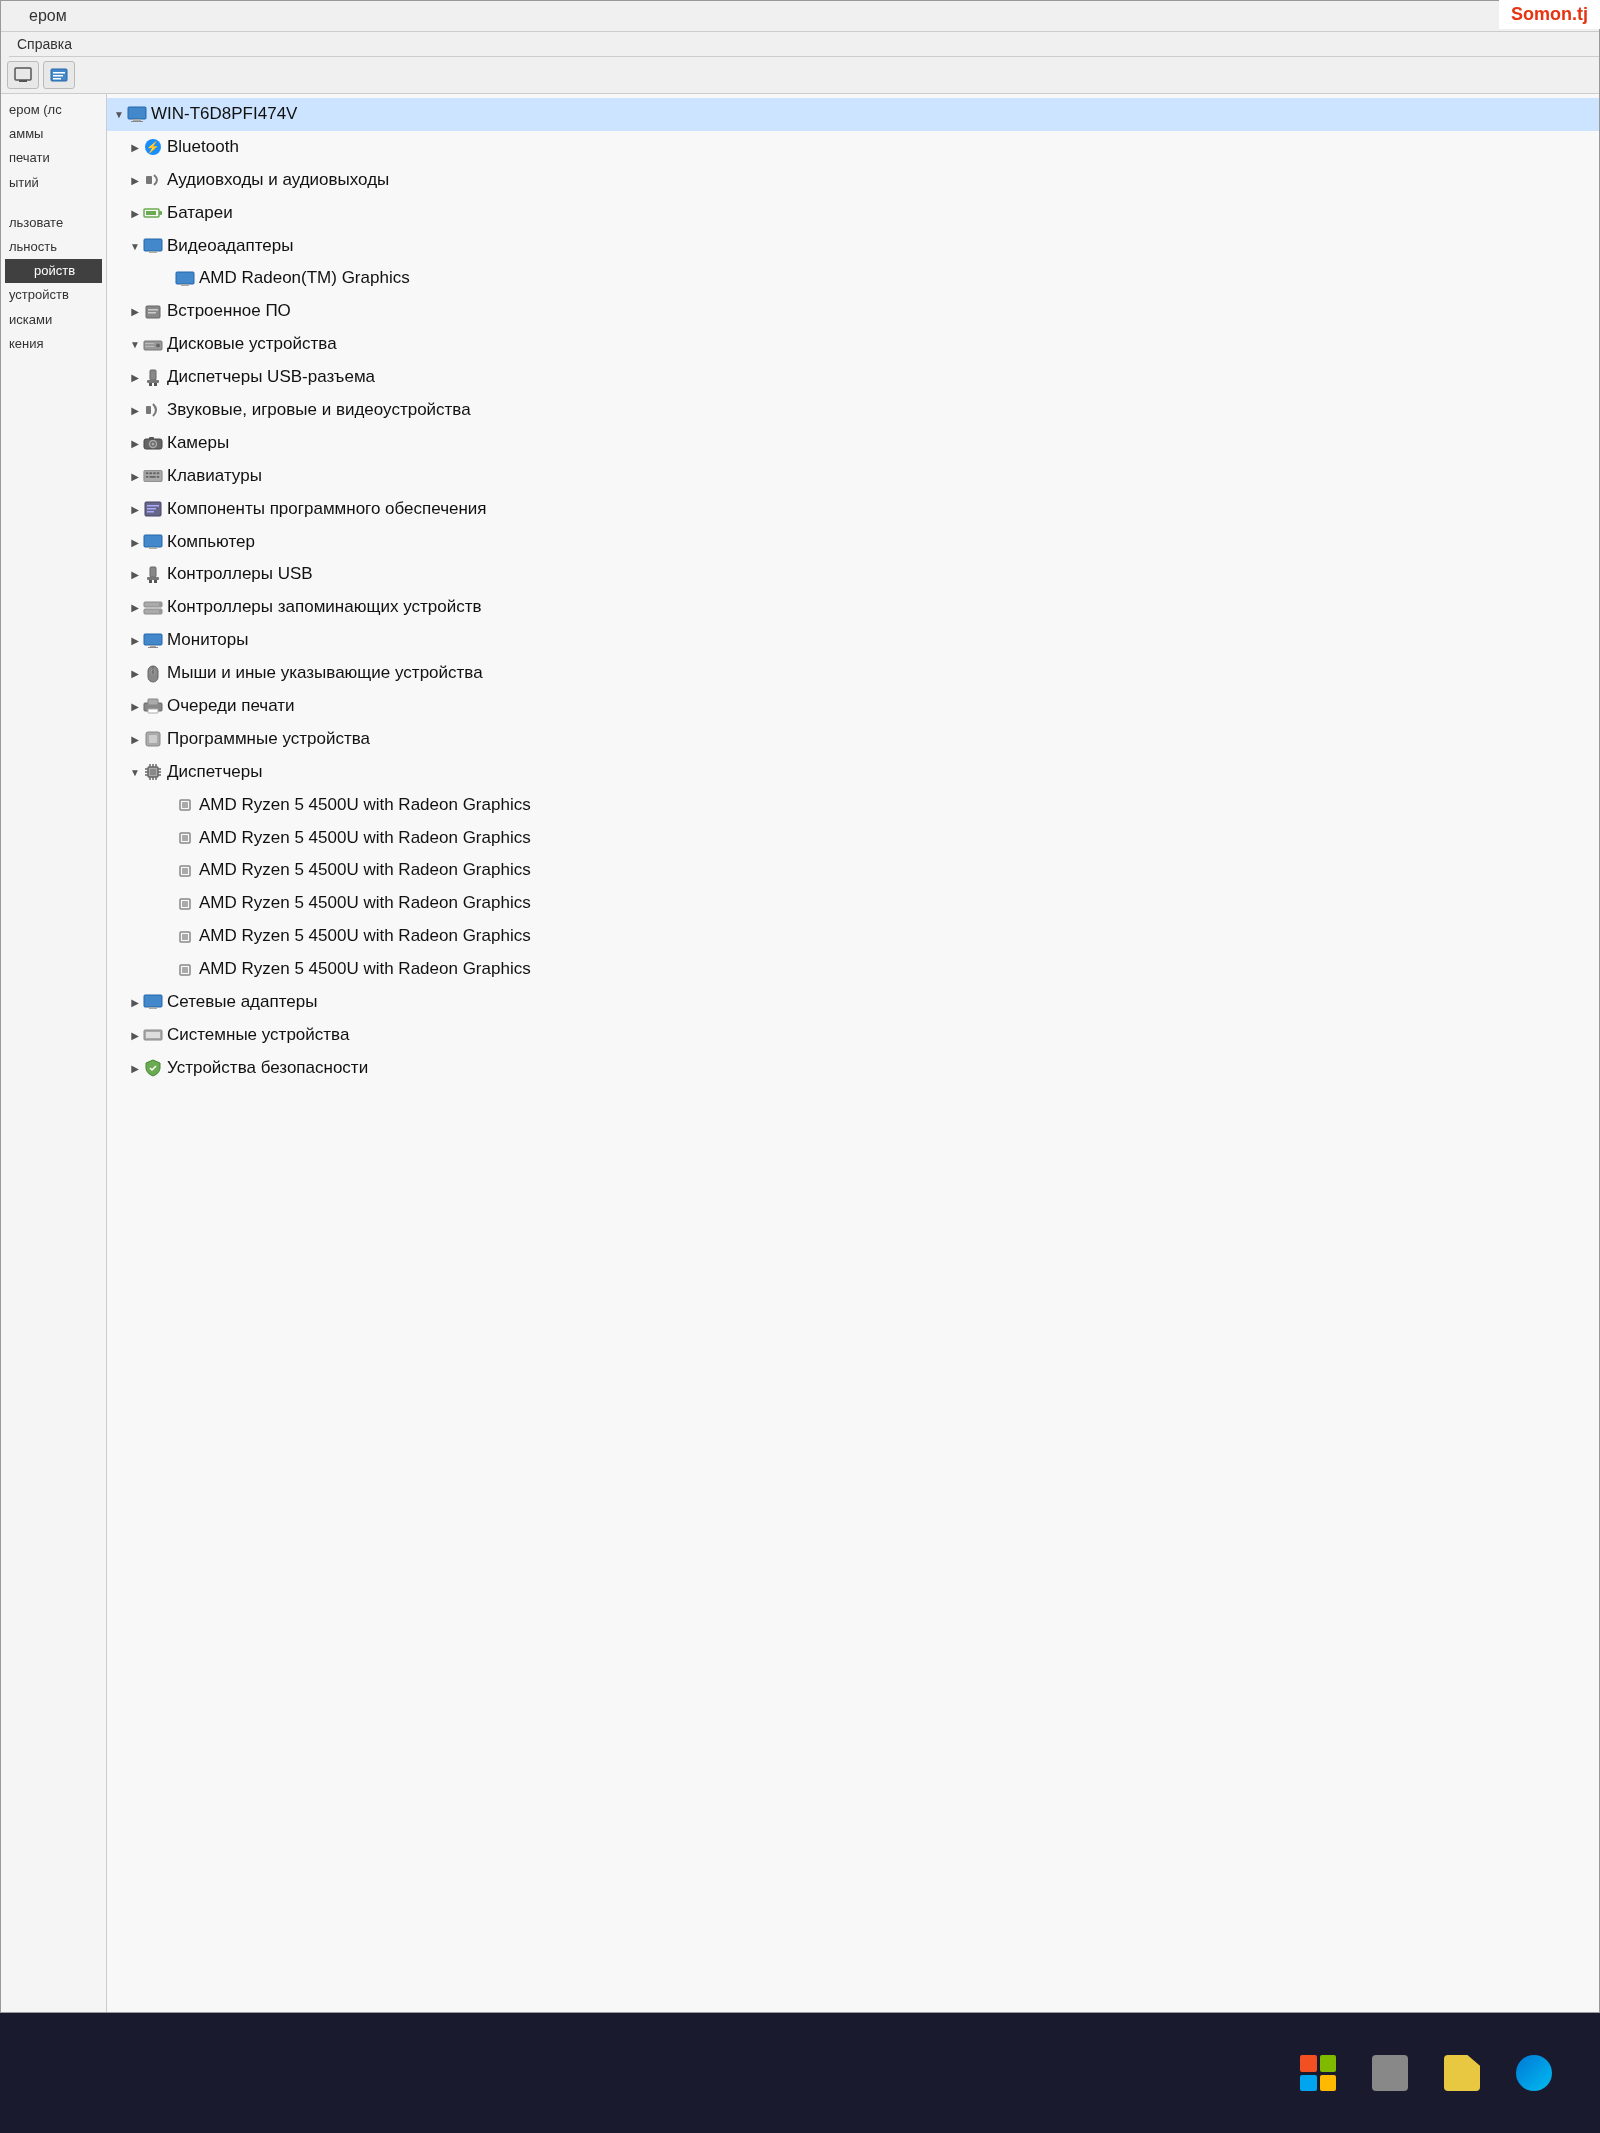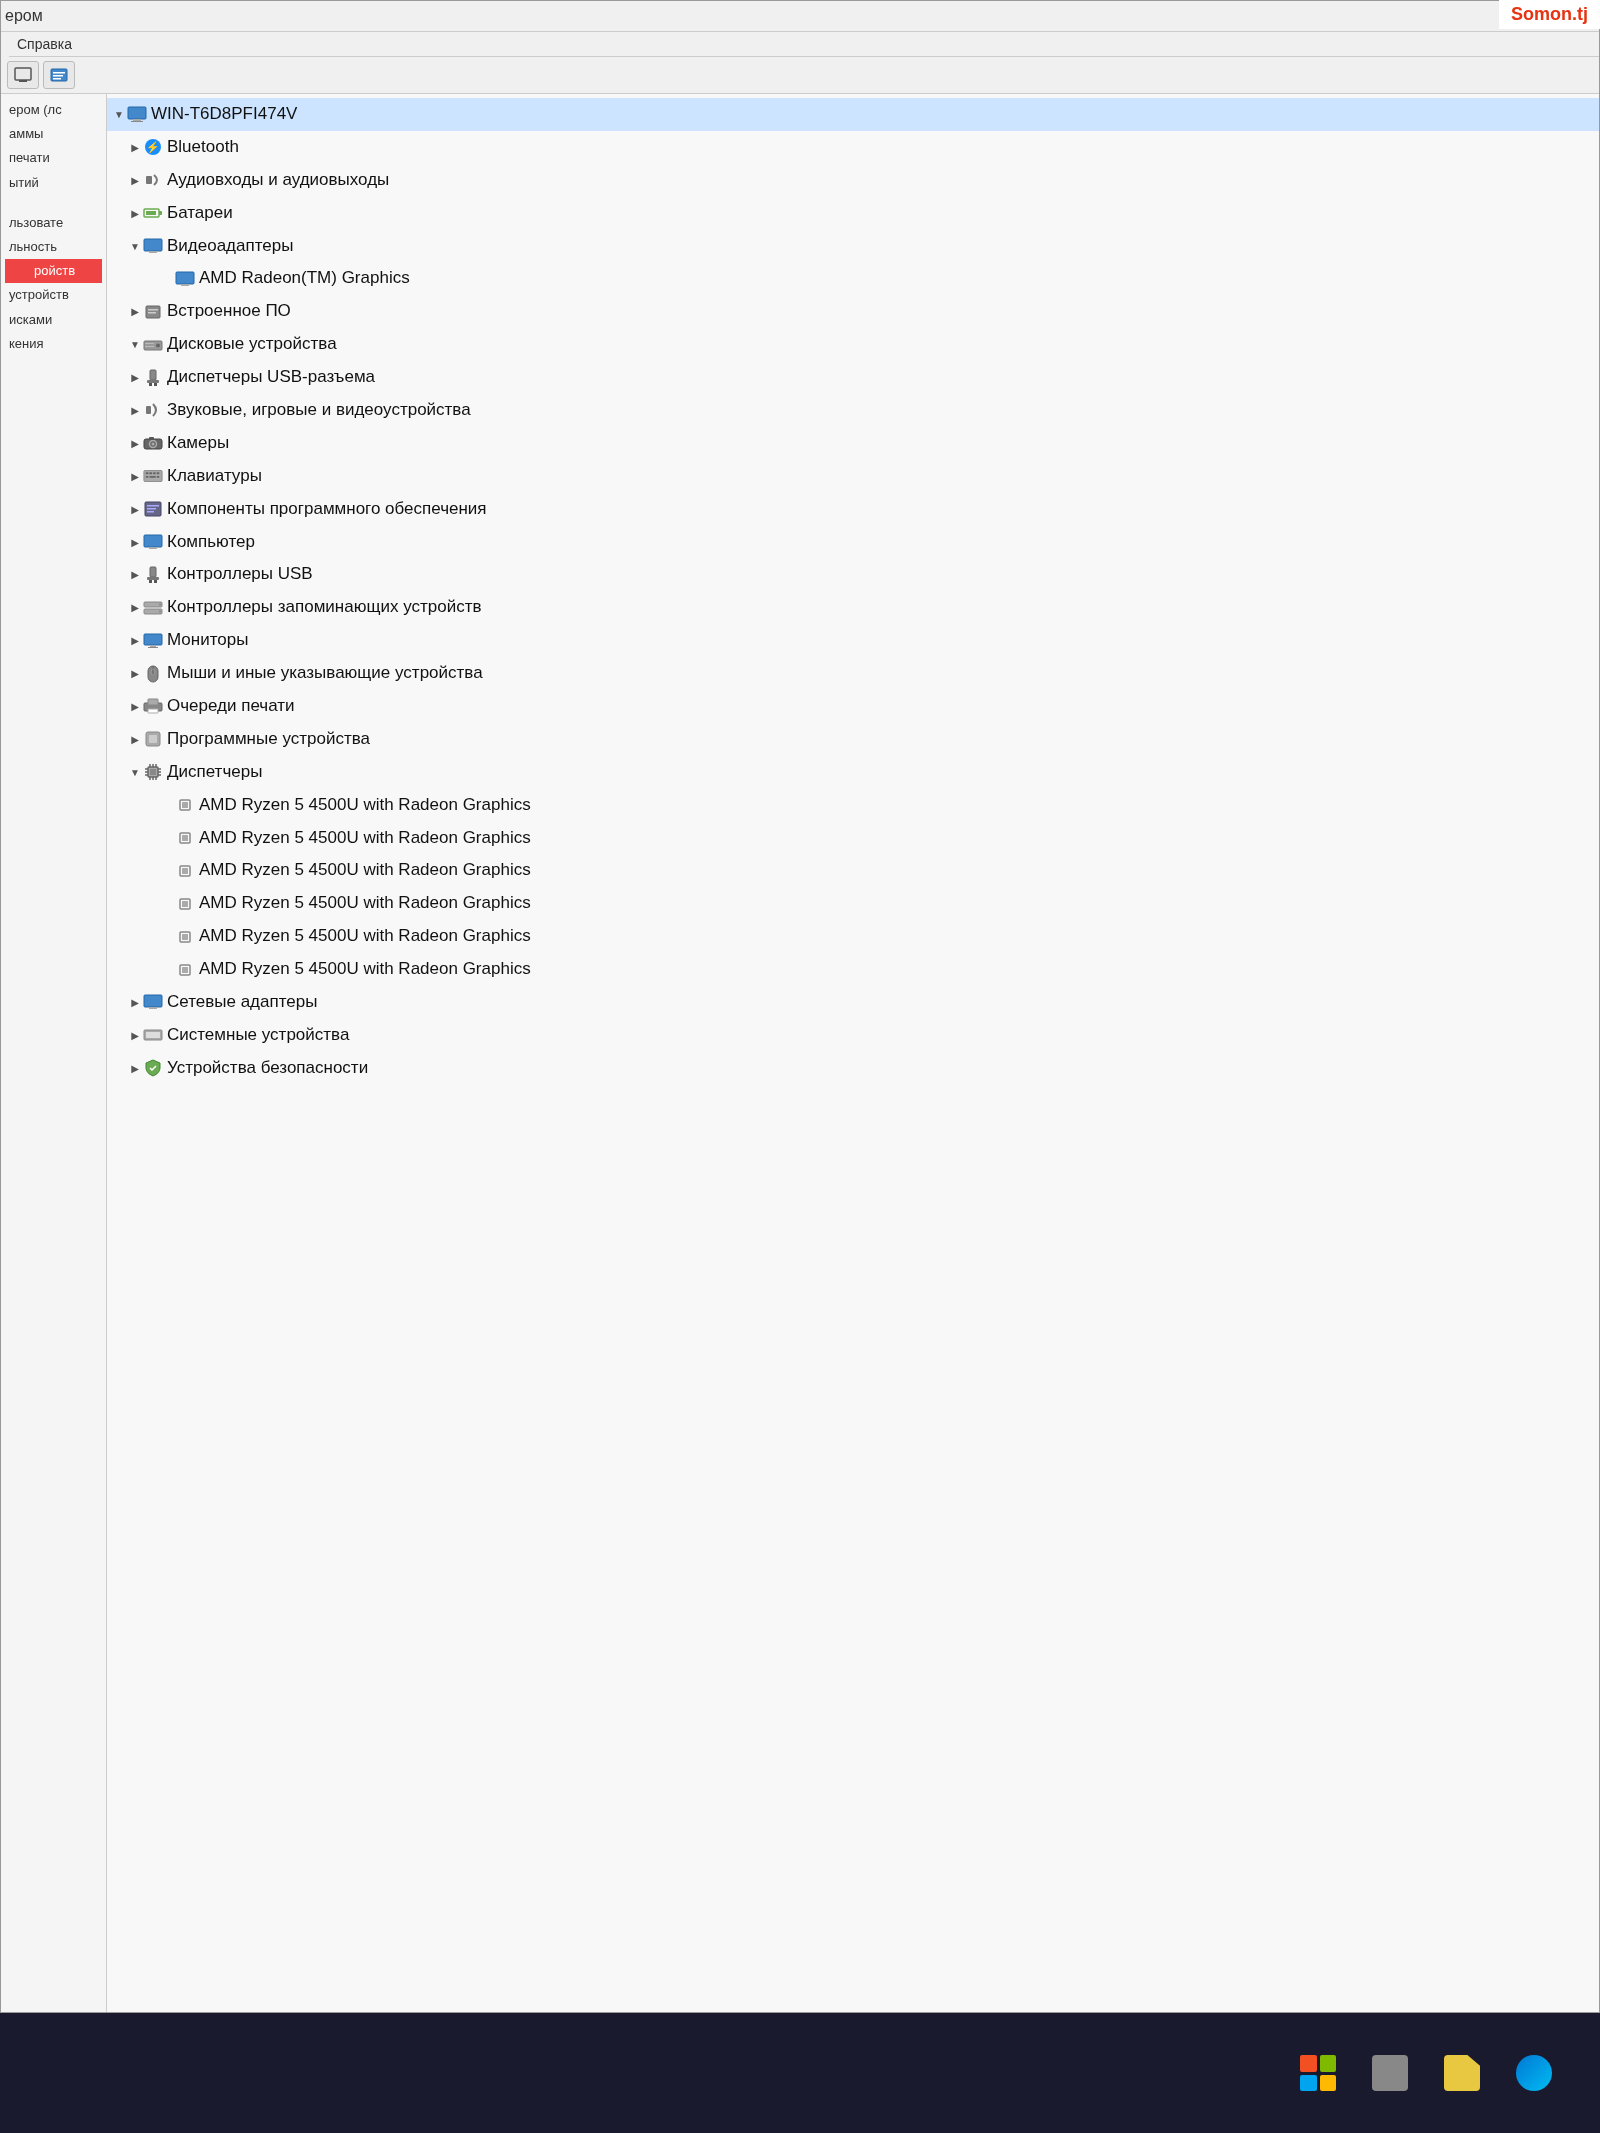--- a/index.html
+++ b/index.html
@@ -34,21 +34,21 @@
       right: 0;
       bottom: 120px;
       background: #f0f0f0;
       border: 1px solid #999;
       display: flex;
       flex-direction: column;
     }
 
     .title-bar {
       background: #f0f0f0;
-      padding: 6px 4px;
+      padding: 6px 28px;
       font-size: 16px;
       border-bottom: 1px solid #ccc;
       color: #333;
     }
 
     .menu-bar {
       background: #f0f0f0;
       padding: 4px 8px;
       border-bottom: 1px solid #ccc;
       font-size: 14px;
@@ -95,21 +95,21 @@
     }
 
     .sidebar-item {
       padding: 3px 4px;
       cursor: pointer;
       line-height: 1.4;
       color: #333;
     }
 
     .sidebar-item.active {
-      background: #ef4444;
+      background: #404040;
       color: white;
       padding-left: 29px;
     }
 
     
     .device-tree {
       flex: 1;
       background: #f8f8f8;
       overflow-y: auto;
       padding: 4px 0;

